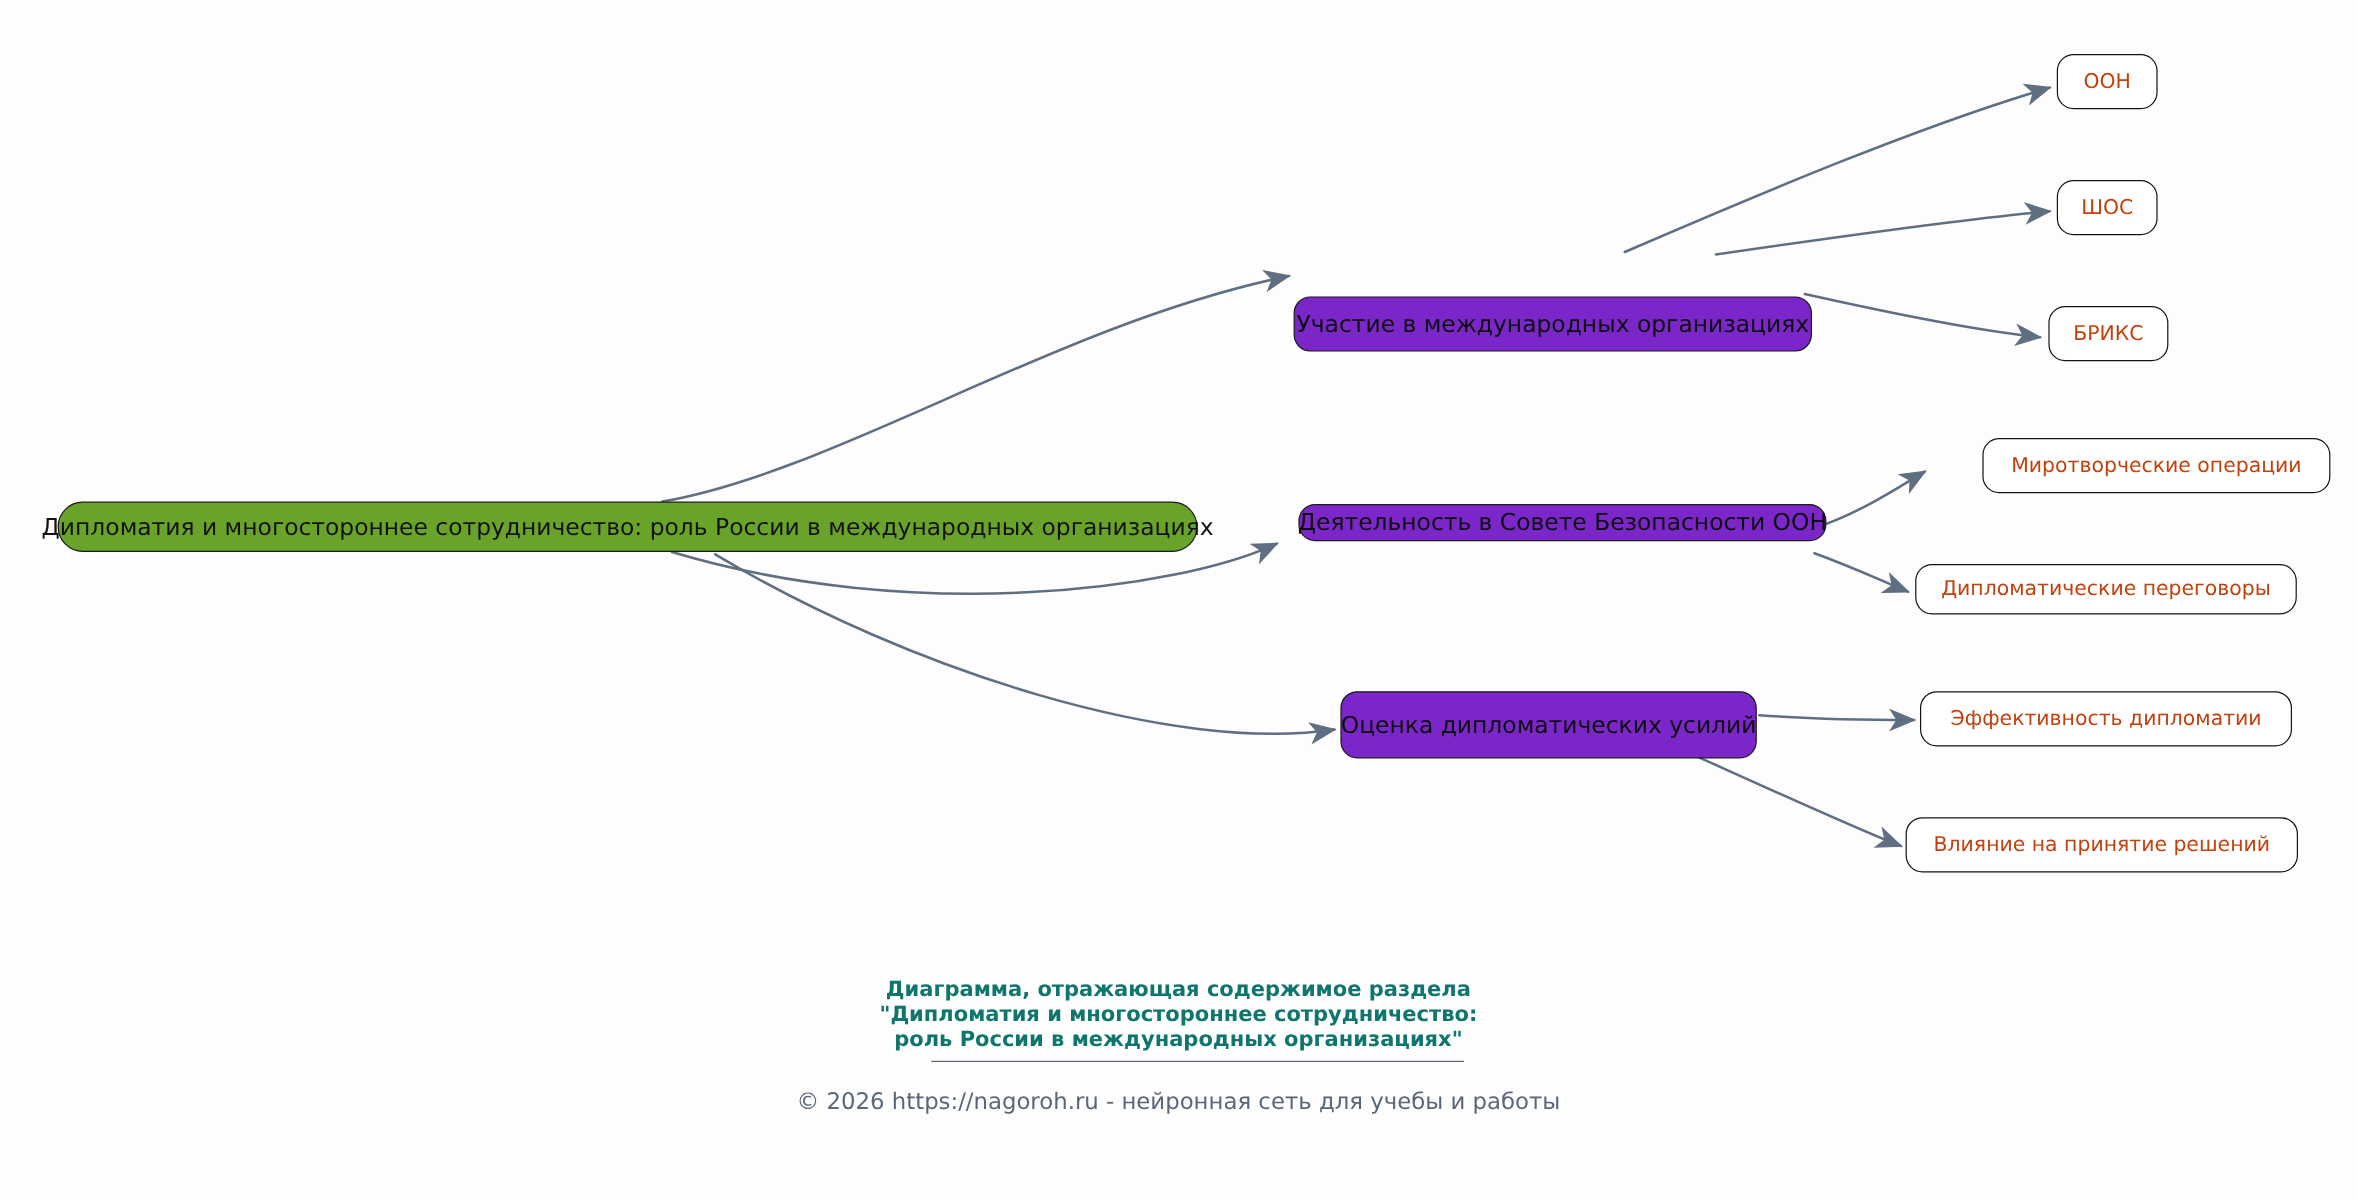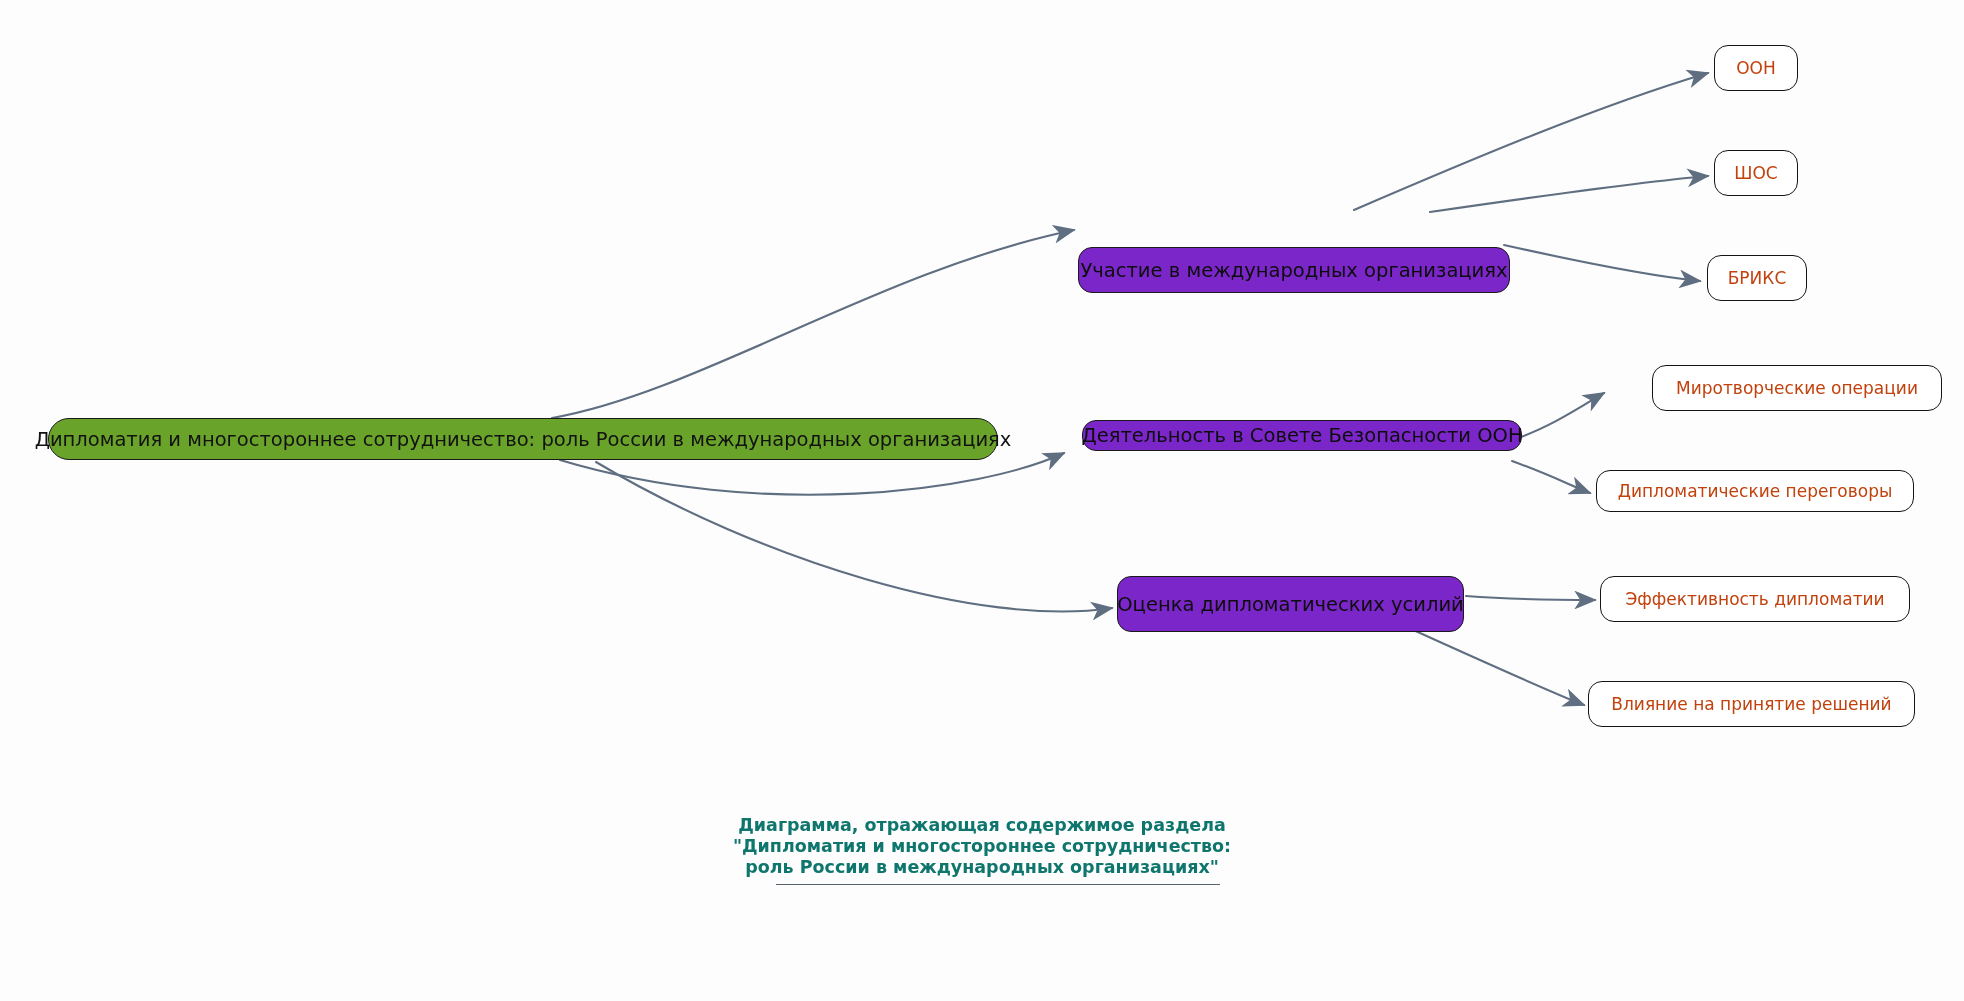--- a/index.html
+++ b/index.html
@@ -143,14 +143,15 @@
     </div>
 
   <div class="caption" style="top:815px;">
     <span class="caption-line">Диаграмма, отражающая содержимое раздела</span>
     <span class="caption-line">"Дипломатия и многостороннее сотрудничество:</span>
     <span class="caption-line">роль России в международных организациях"</span>
   </div>
 
   <div class="divider" style="left:776px; top:884px; width:444px;"></div>
 
+  <div class="copyright" style="top:907px;">© 2026 https://nagoroh.ru - нейронная сеть для учебы и работы</div>
 
 </div>
 
 </body></html>

